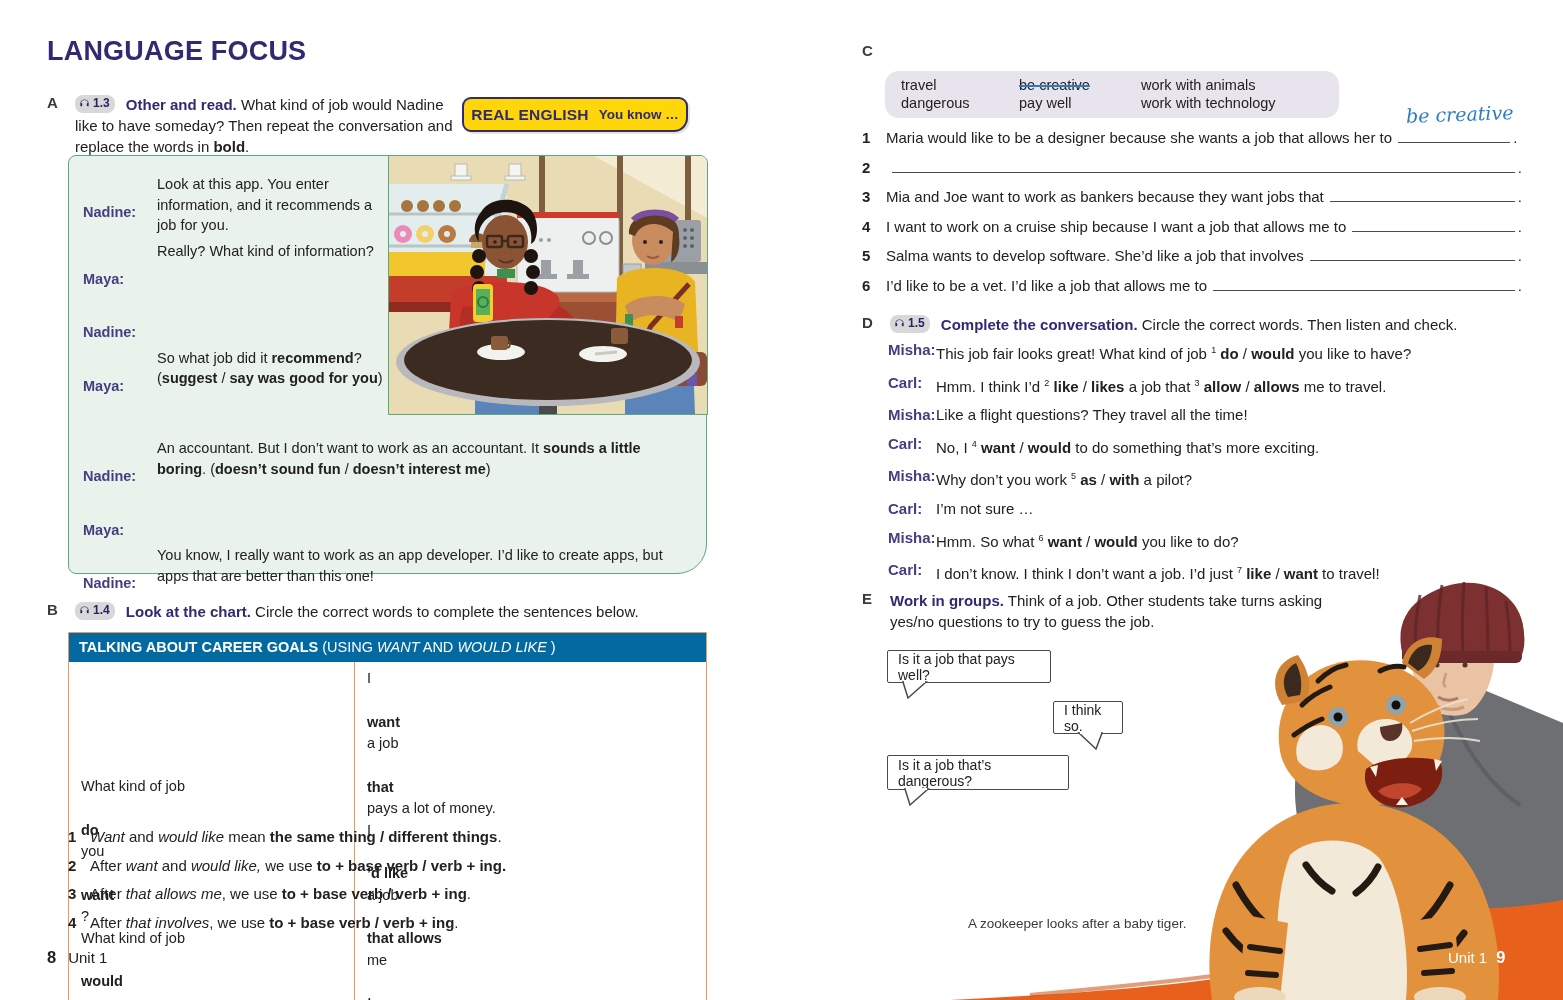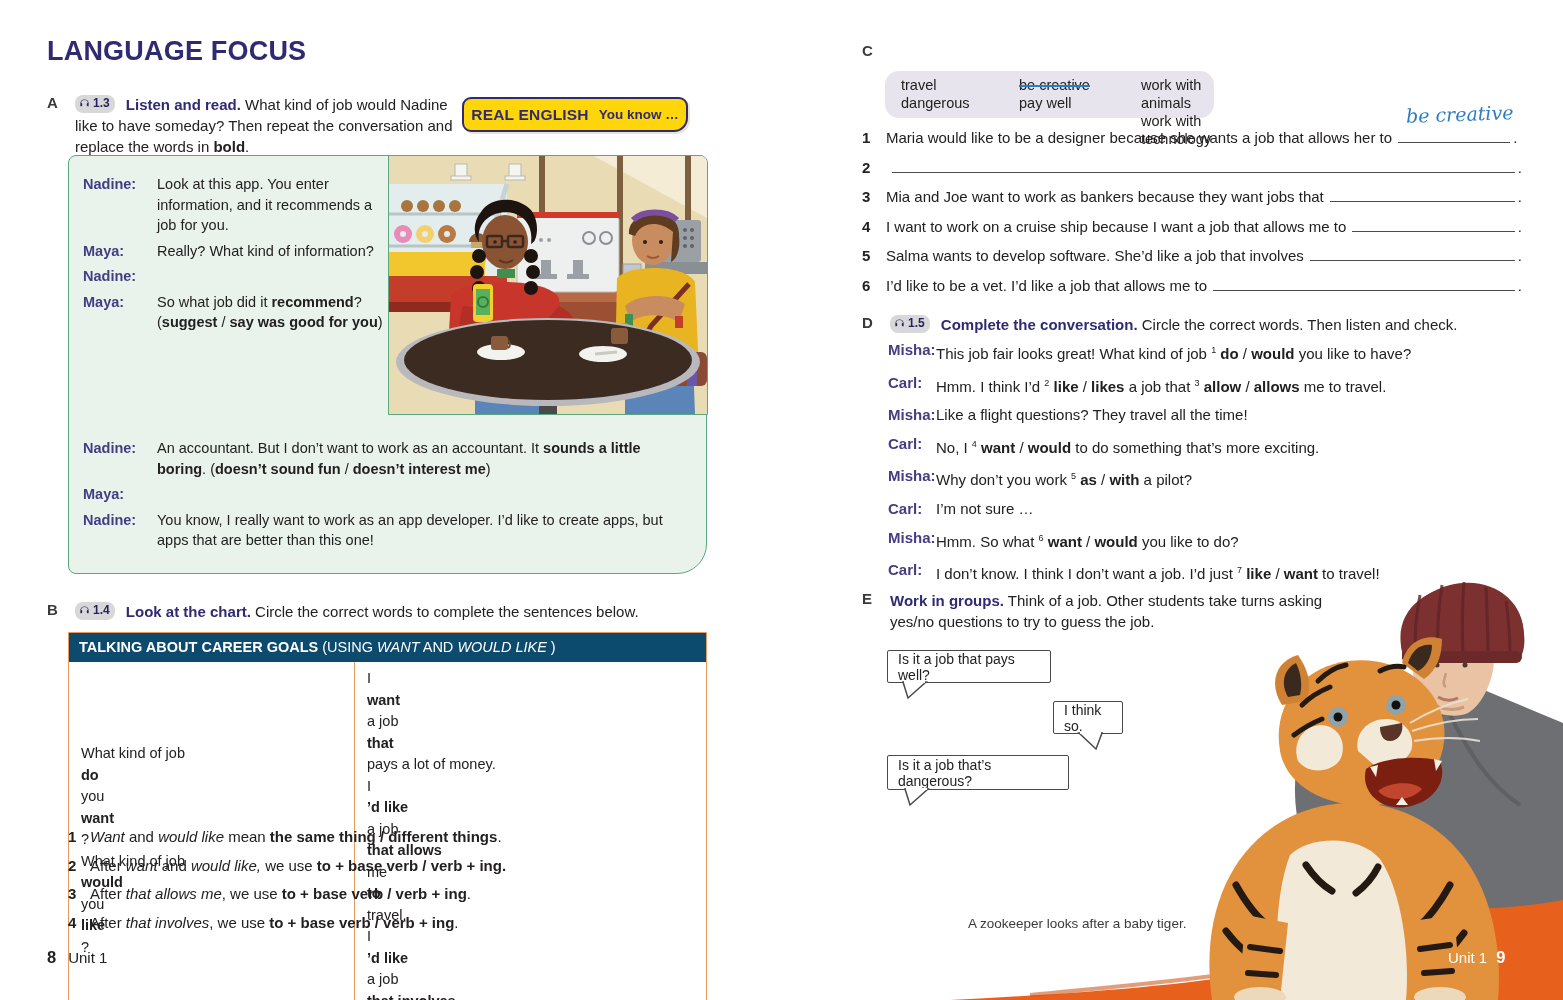--- a/index.html
+++ b/index.html
@@ -3,21 +3,21 @@
 <meta charset="utf-8">
 <style>
   html,body { margin:0; padding:0; }
   body {
     width:1563px; height:1000px; background:#ffffff;
     font-family:"Liberation Sans", sans-serif;
     color:#232021; font-size:15px;
     position:relative; overflow:hidden;
   }
   .abs { position:absolute; }
-  b, .b { font-weight:bold; }
+  b, .b { font-weight:bold;margin-top:22px; }
   sup { font-size:9px; }
 
   
   .page-title { left:47px; top:36px; font-size:27px; font-weight:bold; color:#2f2a72; letter-spacing:.2px; }
   .sec-row { display:flex; align-items:flex-start; }
   .sec-letter { font-weight:bold; color:#3a3a3a; width:28px; flex-shrink:0; font-size:15px; }
   .sec-heading { font-weight:bold; color:#2f2a72; }
   .sec-body { line-height:21px; }
 
   .audio-badge {
@@ -46,43 +46,43 @@
     border-radius:8px 8px 30px 8px;
   }
   .convo-illus {
     position:absolute; top:-1.5px; right:-1.5px; width:318px; height:258px;
     border:1.5px solid #5aa97e; border-radius:0 8px 0 0; overflow:hidden;
     background:#e9dcb5;
   }
   .d-col { position:absolute; left:14px; top:18px; width:308px; }
   .d-full { position:absolute; left:14px; top:282px; width:610px; }
   .d-row { display:flex; font-size:14.5px; line-height:20.5px; margin-bottom:5px; }
-  .d-speaker { width:74px; flex-shrink:0; font-weight:bold; color:#443d82; }
+  .d-speaker { width:74px; flex-shrink:0; font-weight:bold; color:#443d82;margin-top:28px; }
   .d-text { flex:1; }
 
   
   .chart { left:68px; top:632px; width:637px; border:1px solid #e8995c;
            border-radius:0 0 22px 0; overflow:hidden; background:#fff; }
-  .chart-head { background:#0c4a6e; color:#ffffff; font-size:14.5px;
+  .chart-head { background:#0369a1; color:#ffffff; font-size:14.5px;
                 padding:5px 10px 6px 10px; line-height:18px; }
   .chart-body { display:grid; grid-template-columns:285px 1fr; }
   .chart-cell { padding:6px 12px; font-size:14.5px; line-height:21.5px;
                 display:flex; flex-direction:column; justify-content:center; }
   .cc-r { border-left:1px solid #e8995c; }
 
   .q-list { left:68px; top:828px; width:650px; }
   .q-item { display:flex; margin-bottom:11.5px; line-height:17px; }
   .q-num { font-weight:bold; width:22px; flex-shrink:0; }
 
   .footer-left { left:47px; top:948px; display:flex; align-items:baseline; gap:12px; }
   .footer-left .pn { font-weight:bold; font-size:16.5px; }
 
   
   .word-box {
-    left:885px; top:71px; width:329px; height:47px;
+    left:885px; top:71px; width:454px; height:47px;
     background:#e8e4ed; border-radius:14px;
     display:grid; grid-template-columns:118px 122px 1fr;
     padding:5px 0 0 16px; box-sizing:border-box;
     font-size:14.5px; line-height:18px;
   }
   .strike { text-decoration:line-through; text-decoration-color:#2b7cc0; text-decoration-thickness:2px; }
 
   .c-items { left:862px; top:128px; width:660px; }
   .c-item { display:flex; align-items:baseline; line-height:17px; margin-bottom:11.5px; }
   .c-num { font-weight:bold; width:24px; flex-shrink:0; }
@@ -118,21 +118,21 @@
 
 <div class="abs sec-row" style="left:47px; top:94px; width:420px;">
   <span class="sec-letter">A</span>
   <div class="sec-body">
     <span class="audio-badge">
         <svg width="11" height="11" viewBox="0 0 24 24">
           <path d="M12 3a9 9 0 0 0-9 9v6h2a2 2 0 0 0 2-2v-3a2 2 0 0 0-2-2h-.5A7.5 7.5 0 0 1 12 4.5 7.5 7.5 0 0 1 19.5 11H19a2 2 0 0 0-2 2v3a2 2 0 0 0 2 2h2v-6a9 9 0 0 0-9-9z" fill="#262262"></path>
         </svg>
         <span>1.3</span>
       </span>
-    <span class="sec-heading">Listen and read.</span>
+    <span class="sec-heading">Other and read.</span>
     <span>What kind of job would Nadine like to have someday? Then repeat the conversation and replace the words in <b>bold</b>.</span>
   </div>
 </div>
 
 <div class="abs real-english">
   <span class="t1">REAL ENGLISH</span>
   <span class="t2">You know …</span>
 </div>
 
 <div class="abs convo-box">

